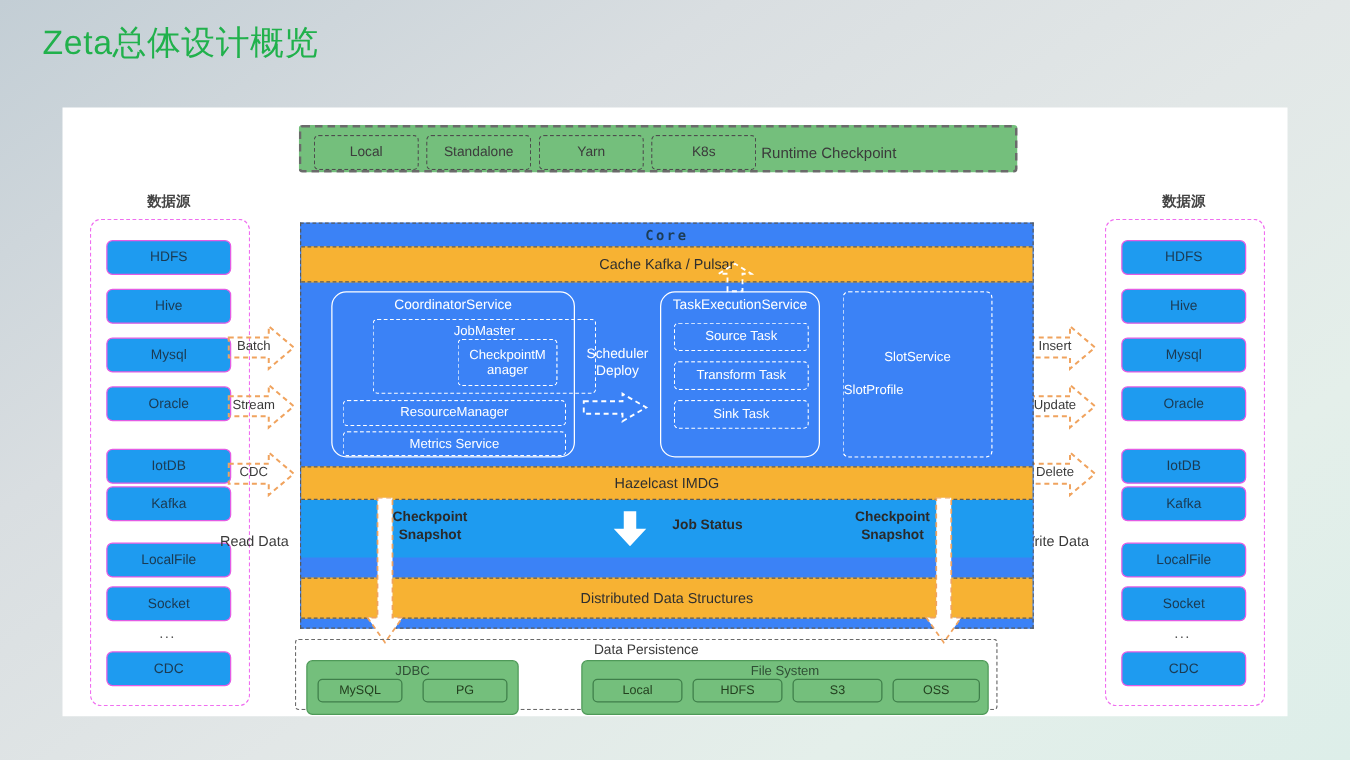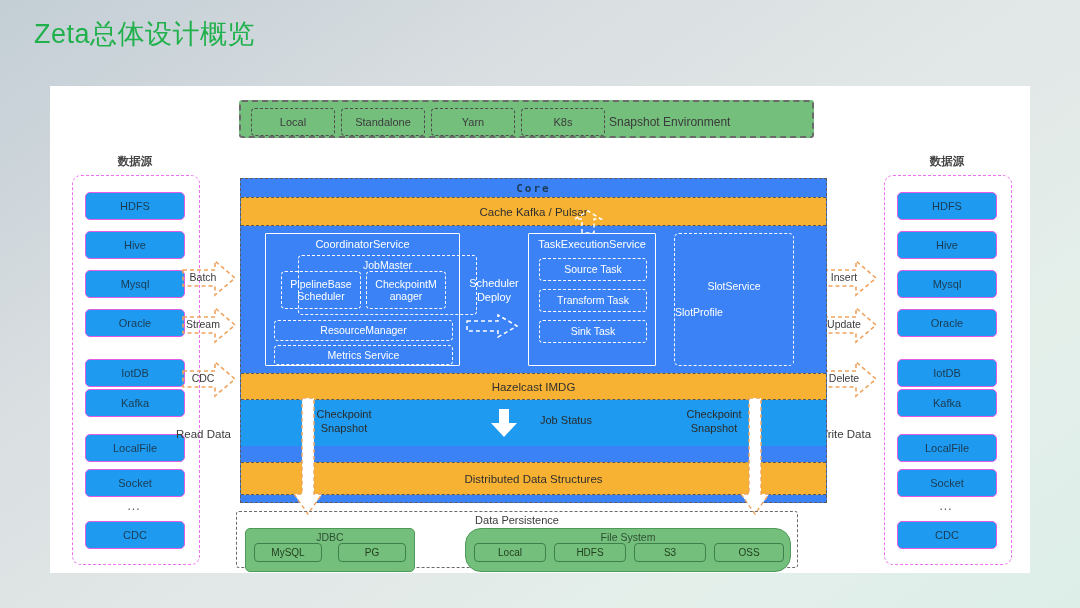--- a/index.html
+++ b/index.html
@@ -72,25 +72,25 @@
     font-size:11px;color:#1c3c55;font-weight:bold;letter-spacing:2px;
     font-family:"DejaVu Sans Mono","Liberation Mono",monospace;
   }
   .band-orange{
     position:absolute;left:0;width:100%;background:#f7b233;
     border-top:1.6px dashed #5a5a5a;border-bottom:1.6px dashed #5a5a5a;
     box-sizing:border-box;display:flex;align-items:center;justify-content:center;
     font-size:11.5px;color:#2f2f2f;
   }
   .band-blue{
-    position:absolute;left:0;width:100%;background:#1e9bf0;box-sizing:border-box;
+    position:absolute;left:0;width:100%;background:#1e9bf0;box-sizing:border-box;font-weight:bold;
   }
 
   .svc{
-    position:absolute;border:1.4px solid #ffffff;border-radius:1px;box-sizing:border-box;
+    position:absolute;border:1.4px solid #ffffff;border-radius:12px;box-sizing:border-box;
   }
   .svc-title{
     position:absolute;left:0;top:4px;width:100%;text-align:center;
     font-size:11px;color:#ffffff;
   }
   .dbox{
     position:absolute;border:1.4px dashed #ffffff;border-radius:4px;box-sizing:border-box;
     display:flex;align-items:center;justify-content:center;text-align:center;
     font-size:10.5px;color:#ffffff;line-height:1.15;
   }
@@ -124,21 +124,21 @@
 
   <div class="title">Zeta总体设计概览</div>
 
   <div class="canvas">
 
     <div class="box runtime">
       <div class="rt-item" style="left:10px">Local</div>
       <div class="rt-item" style="left:100px">Standalone</div>
       <div class="rt-item" style="left:190px">Yarn</div>
       <div class="rt-item" style="left:280px">K8s</div>
-      <div class="rt-label">Snapshot Environment</div>
+      <div class="rt-label">Runtime Checkpoint</div>
     </div>
 
     <div class="lbl ds-title" style="left:50px;top:68px;width:70px;">数据源</div>
     <div class="ds-frame" style="left:22px;top:89px;width:128px;height:390px;">
       <div class="ds-item" style="top:16px">HDFS</div>
       <div class="ds-item" style="top:55px">Hive</div>
       <div class="ds-item" style="top:94px">Mysql</div>
       <div class="ds-item" style="top:133px">Oracle</div>
       <div class="ds-item" style="top:183px">IotDB</div>
       <div class="ds-item" style="top:213px">Kafka</div>
@@ -206,22 +206,20 @@
       <div class="core-title">Core</div>
 
       <div class="band-orange" style="top:18px;height:29px;">Cache Kafka / Pulsar</div>
 
       <div class="svc" style="left:24px;top:54px;width:195px;height:133px;">
         <div class="svc-title">CoordinatorService</div>
 
         <div class="dbox hdr" style="left:8px;top:21px;width:179px;height:60px;">
           <span style="position:absolute;left:0;top:3px;width:100%;text-align:center;font-size:10.5px;">JobMaster</span>
         </div>
-        <div class="dbox" style="left:15px;top:37px;width:80px;height:38px;">PipelineBase
-Scheduler</div>
         <div class="dbox" style="left:100px;top:37px;width:80px;height:38px;">CheckpointM
 anager</div>
 
         <div class="dbox" style="left:8px;top:86px;width:179px;height:21px;">ResourceManager</div>
         <div class="dbox" style="left:8px;top:111px;width:179px;height:20px;">Metrics Service</div>
       </div>
 
       <div class="white-txt" style="left:224px;top:97px;width:58px;line-height:1.3;">Scheduler
 Deploy</div>
       <div style="position:absolute;left:224px;top:134px;">
@@ -279,21 +277,21 @@
 
     <div class="persist">
       <div class="persist-title">Data Persistence</div>
 
       <div class="pgroup" style="left:8px;width:170px;">
         <div class="pgroup-title">JDBC</div>
         <div class="pitem" style="left:8px;width:68px;">MySQL</div>
         <div class="pitem" style="left:92px;width:68px;">PG</div>
       </div>
 
-      <div class="pgroup" style="left:228px;width:326px;border-radius:16px;">
+      <div class="pgroup" style="left:228px;width:326px;">
         <div class="pgroup-title">File System</div>
         <div class="pitem" style="left:8px;width:72px;">Local</div>
         <div class="pitem" style="left:88px;width:72px;">HDFS</div>
         <div class="pitem" style="left:168px;width:72px;">S3</div>
         <div class="pitem" style="left:248px;width:70px;">OSS</div>
       </div>
     </div>
 
   </div>
 </div>

